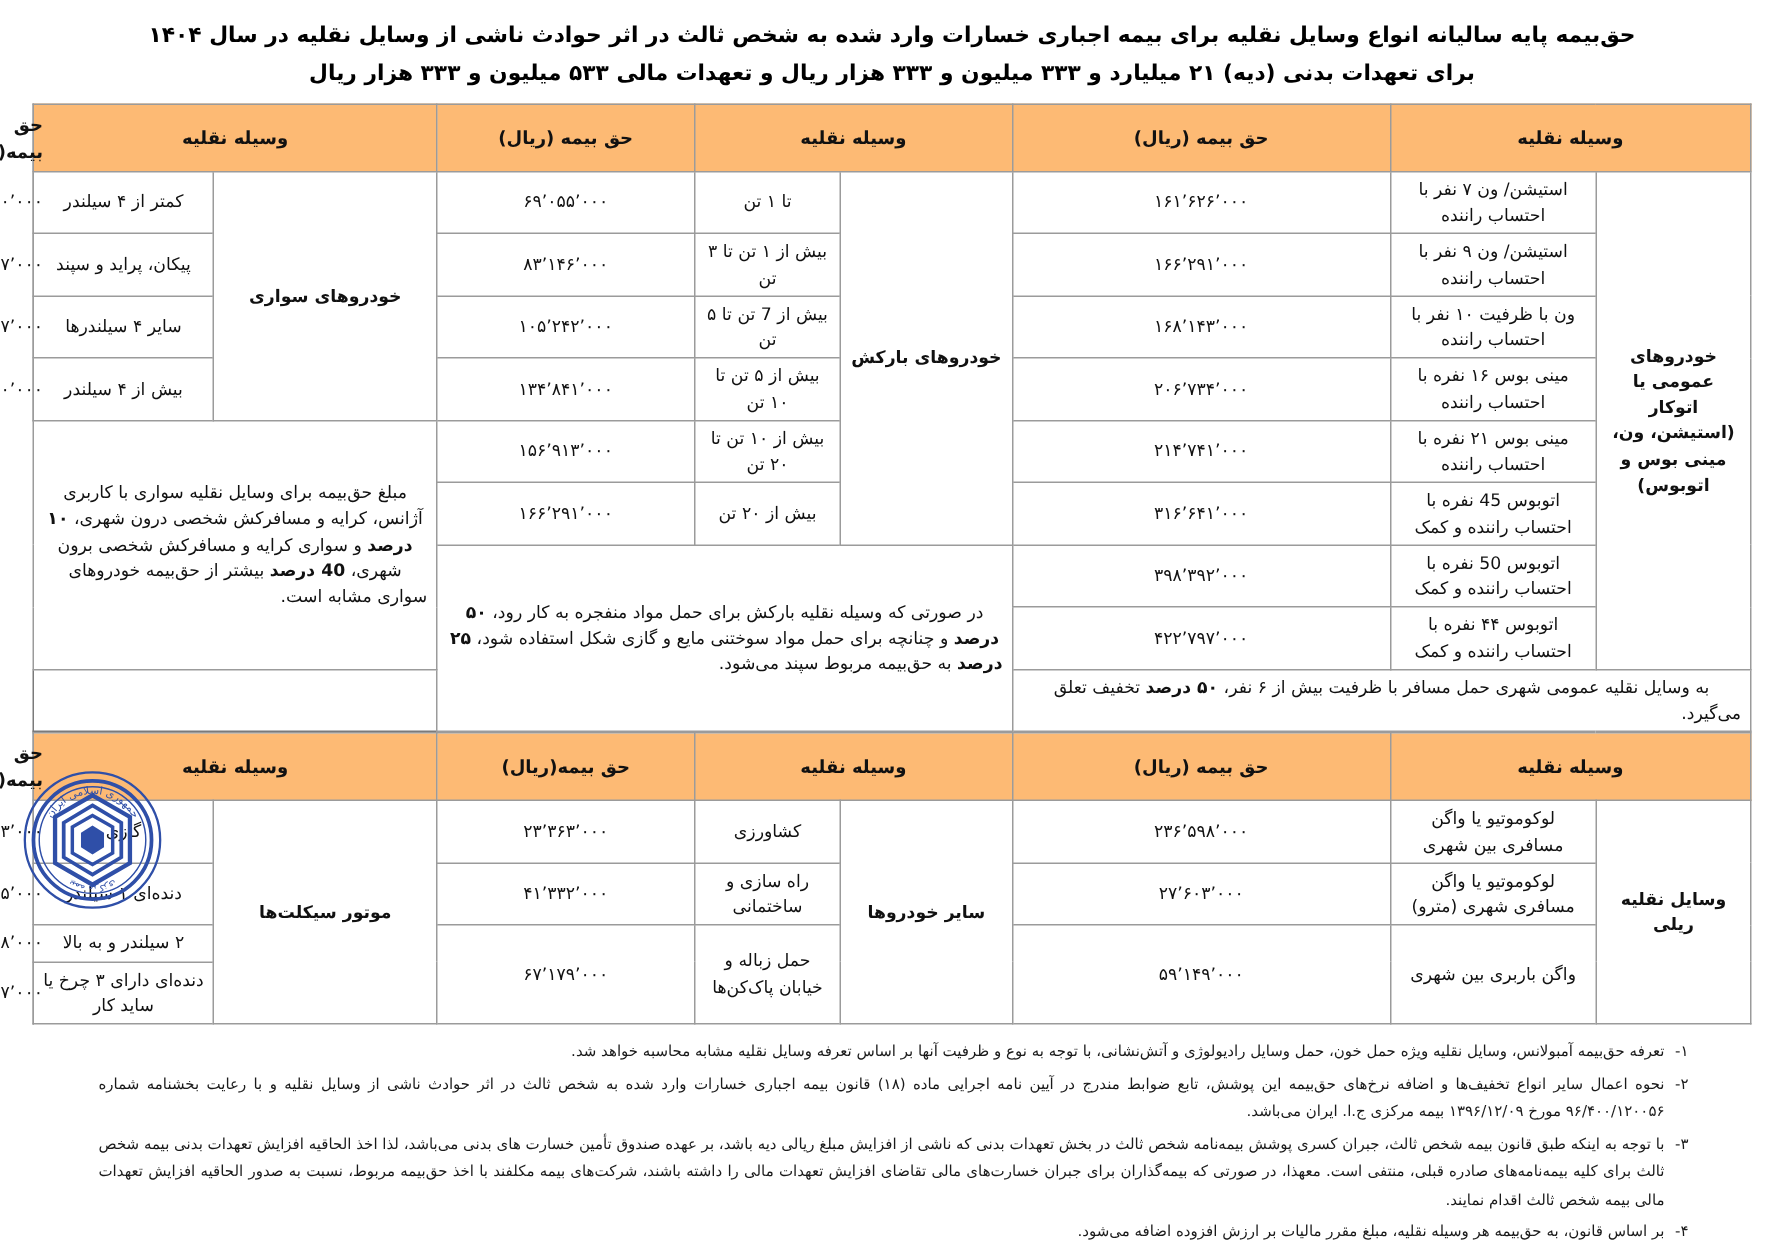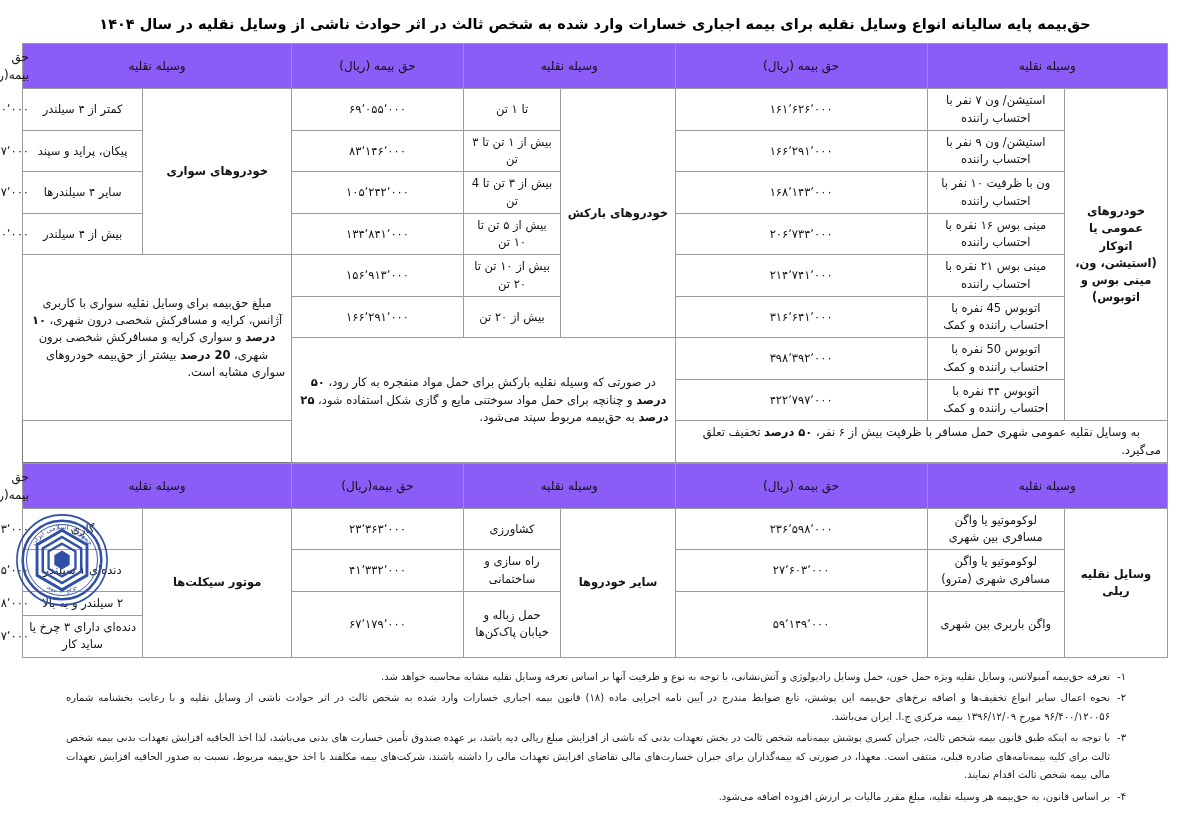--- a/index.html
+++ b/index.html
@@ -52,22 +52,22 @@
     border: 1px solid #9b9b9b;
     padding: 3px 6px;
     font-size: 11.5px;
     text-align: center;
     vertical-align: middle;
     color: #111;
     background: #fff;
     line-height: 1.5;
   }
   table.grid th {
-    background: #8b5cf6;
-    font-weight: normal;
+    background: #fdba74;
+    font-weight: bold;
     font-size: 12px;
     height: 26px;
     padding: 4px 6px;
   }
   td.grp {
     font-weight: bold;
     font-size: 13.5px;
     background: #fff;
     line-height: 1.6;
   }
@@ -121,20 +121,21 @@
     height: 96px;
   }
 </style>
 </head>
 <body>
 
 <div class="page">
 
   <div class="title-block">
     <div class="title-line">حق‌بیمه پایه سالیانه انواع وسایل نقلیه برای بیمه اجباری خسارات وارد شده به شخص ثالث در اثر حوادث ناشی از وسایل نقلیه در سال ۱۴۰۴</div>
+    <div class="title-line">برای تعهدات بدنی (دیه) ۲۱ میلیارد و ۳۳۳ میلیون و ۳۳۳ هزار ریال و تعهدات مالی ۵۳۳ میلیون و ۳۳۳ هزار ریال</div>
   </div>
 
   <div class="tbl-wrap">
     <table class="grid">
       <colgroup>
         <col style="width:9.0%">
           <col style="width:12.0%">
         <col style="width:22.0%">
           <col style="width:10.0%">
         <col style="width:8.5%">
@@ -172,42 +173,42 @@
         <td class="num">۱۶۶٬۲۹۱٬۰۰۰</td>
         <td>بیش از ۱ تن تا ۳ تن</td>
         <td class="num">۸۳٬۱۴۶٬۰۰۰</td>
         <td>پیکان، پراید و سپند</td>
         <td class="num">۶۶٬۷۴۷٬۰۰۰</td>
       </tr>
 
       <tr>
         <td>ون با ظرفیت ۱۰ نفر با احتساب راننده</td>
         <td class="num">۱۶۸٬۱۴۳٬۰۰۰</td>
-        <td>بیش از ۳ تن تا 4 تن</td>
+        <td>بیش از 7 تن تا ۵ تن</td>
         <td class="num">۱۰۵٬۲۴۲٬۰۰۰</td>
         <td>سایر ۴ سیلندرها</td>
         <td class="num">۷۸٬۴۵۷٬۰۰۰</td>
       </tr>
 
       <tr>
         <td>مینی بوس ۱۶ نفره با احتساب راننده</td>
         <td class="num">۲۰۶٬۷۳۴٬۰۰۰</td>
         <td>بیش از ۵ تن تا ۱۰ تن</td>
         <td class="num">۱۳۴٬۸۴۱٬۰۰۰</td>
         <td>بیش از ۴ سیلندر</td>
         <td class="num">۸۷٬۸۱۰٬۰۰۰</td>
       </tr>
 
       <tr>
         <td>مینی بوس ۲۱ نفره با احتساب راننده</td>
         <td class="num">۲۱۴٬۷۴۱٬۰۰۰</td>
         <td>بیش از ۱۰ تن تا ۲۰ تن</td>
         <td class="num">۱۵۶٬۹۱۳٬۰۰۰</td>
         <td class="note" colspan="3" rowspan="4">
-          <span>مبلغ حق‌بیمه برای وسایل نقلیه سواری با کاربری آژانس، کرایه و مسافرکش شخصی درون شهری، </span><b>۱۰ درصد</b><span> و سواری کرایه و مسافرکش شخصی برون شهری، </span><b>20 درصد</b><span> بیشتر از حق‌بیمه خودروهای سواری مشابه است.</span>
+          <span>مبلغ حق‌بیمه برای وسایل نقلیه سواری با کاربری آژانس، کرایه و مسافرکش شخصی درون شهری، </span><b>۱۰ درصد</b><span> و سواری کرایه و مسافرکش شخصی برون شهری، </span><b>40 درصد</b><span> بیشتر از حق‌بیمه خودروهای سواری مشابه است.</span>
         </td>
       </tr>
 
       <tr>
         <td>اتوبوس 45 نفره با احتساب راننده و کمک</td>
         <td class="num">۳۱۶٬۶۴۱٬۰۰۰</td>
         <td>بیش از ۲۰ تن</td>
         <td class="num">۱۶۶٬۲۹۱٬۰۰۰</td>
       </tr>
 

